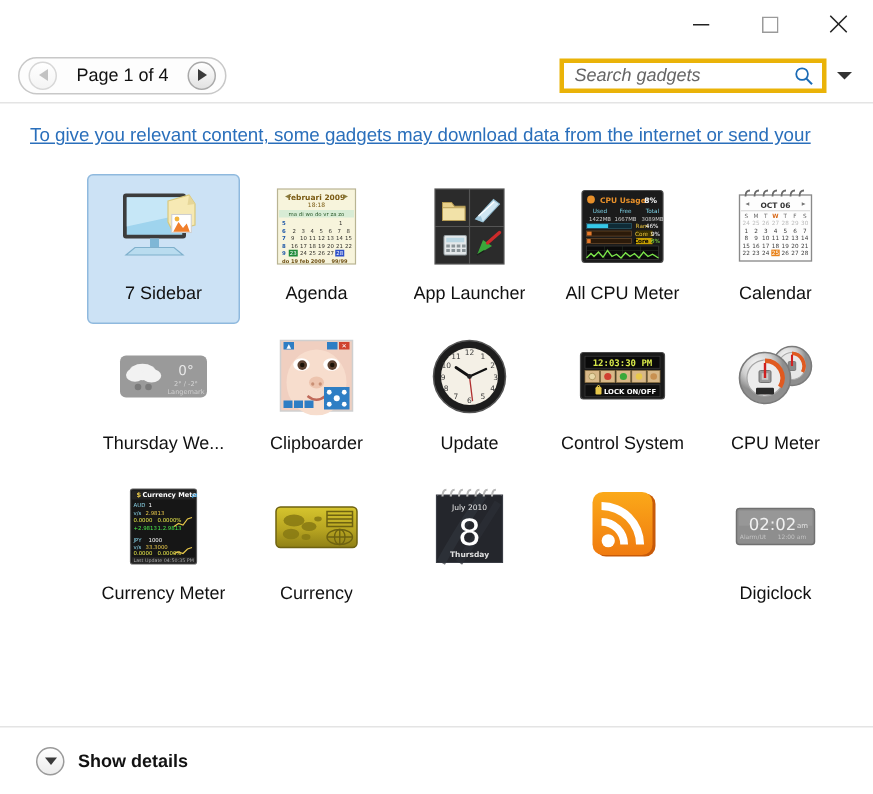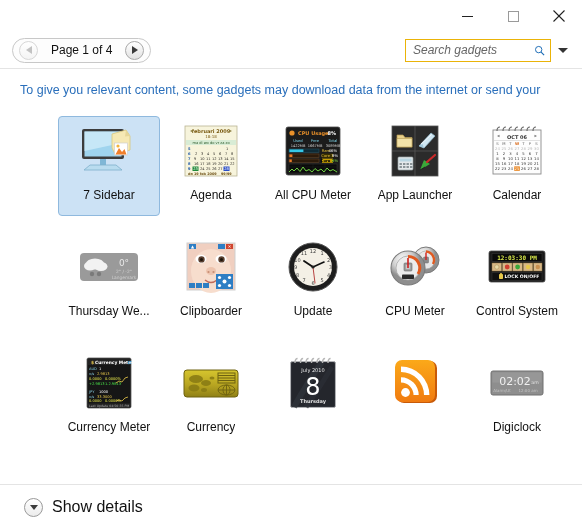--- a/index.html
+++ b/index.html
@@ -81,23 +81,23 @@
     white-space: nowrap;
   }
 
   .spacer { flex: 1 1 auto; }
 
   .searchwrap {
     display: flex;
     align-items: center;
   }
   .searchbox {
-    width: 146px;
+    width: 178px;
     height: 23px;
-    border: 1px solid #eab308;
+    border: 3px solid #eab308;
     background: #ffffff;
     display: flex;
     align-items: center;
     padding: 0 5px 0 7px;
     box-sizing: border-box;
   }
   .searchbox input {
     border: none;
     outline: none;
     flex: 1 1 auto;
@@ -124,28 +124,29 @@
     background: #e4e4e4;
     margin: 0;
   }
 
   
   .infotext {
     color: #2a6fbb;
     font-size: 12.5px;
     line-height: 19px;
     padding: 12px 26px 0 20px;
+    text-decoration: underline;
   }
   .infotext .pl { color:#2a6fbb; }
 
   
   .grid {
     display: grid;
     grid-template-columns: repeat(5, 1fr);
-    row-gap: 16px;
+    row-gap: 0px;
     padding: 16px 14px 0 14px;
     box-sizing: border-box;
     margin-left: 44px;
   }
   .cell {
     height: 100px;
     display: flex;
     flex-direction: column;
     align-items: center;
     justify-content: flex-start;
@@ -203,22 +204,23 @@
   }
   .chev .d {
     width: 0; height: 0;
     border-left: 4.5px solid transparent;
     border-right: 4.5px solid transparent;
     border-top: 5px solid #3a3a3a;
     margin-top: 1px;
   }
   .footer .txt {
     margin-left: 9px;
-    font-size: 16px;
+    font-size: 12px;
     color: #111;
+    font-weight: bold;
   }
 </style>
 </head>
 <body>
 
 <div class="titlebar">
   <div class="winbtn">
     <svg width="11" height="11" viewBox="0 0 11 11">
       <line x1="0" y1="5.5" x2="11" y2="5.5" stroke="#222" stroke-width="1"></line>
     </svg>
@@ -342,20 +344,55 @@
           <text x="41" y="50">99/99</text>
         </g>
       </svg>
     </div>
     <div class="label">Agenda</div>
   </div>
 
   <div class="cell">
     <div class="thumb">
       <svg width="62" height="52" viewBox="0 0 62 52">
+        <rect x="8" y="1" width="46" height="50" fill="#2b2b2b" stroke="#555" stroke-width="0.8"></rect>
+        <line x1="31" y1="1" x2="31" y2="51" stroke="#555" stroke-width="0.8"></line>
+        <line x1="8" y1="26" x2="54" y2="26" stroke="#555" stroke-width="0.8"></line>
+
+        <path d="M13 10 L19 10 L21 12.5 L28 12.5 L28 22 L13 22 Z" fill="#e8d08a" stroke="#b49a52" stroke-width="0.7"></path>
+        <rect x="13" y="13.5" width="15" height="8.5" fill="#f2e2a8" stroke="#b49a52" stroke-width="0.6"></rect>
+
+        <path d="M35 21 L47 8 L51 11 L40 23 Z" fill="#cfe6f2" stroke="#8fb8cc" stroke-width="0.7"></path>
+        <path d="M35 21 L40 23 L38.5 19 Z" fill="#9fc6da"></path>
+        <path d="M37 19 L47.5 9.5" stroke="#ffffff" stroke-width="0.8"></path>
+
+        <rect x="14" y="32" width="15" height="13" rx="1" fill="#e4e8ea" stroke="#9aa4a8" stroke-width="0.7"></rect>
+        <rect x="15.5" y="33.5" width="12" height="3" fill="#b9d6e2"></rect>
+        <g fill="#8a9498">
+          <rect x="15.5" y="38" width="2.4" height="2"></rect>
+            <rect x="19" y="38" width="2.4" height="2"></rect>
+          <rect x="22.5" y="38" width="2.4" height="2"></rect>
+            <rect x="26" y="38" width="2.4" height="2"></rect>
+          <rect x="15.5" y="41" width="2.4" height="2"></rect>
+            <rect x="19" y="41" width="2.4" height="2"></rect>
+          <rect x="22.5" y="41" width="2.4" height="2"></rect>
+            <rect x="26" y="41" width="2.4" height="2"></rect>
+        </g>
+
+        <path d="M36 45 L40 35 L46 39 Z" fill="#3aa83a"></path>
+        <path d="M43 37 L51 30" stroke="#cc2b2b" stroke-width="2.2" stroke-linecap="round"></path>
+        <path d="M36 45 L41 42" stroke="#1b1b1b" stroke-width="0.8"></path>
+      </svg>
+    </div>
+    <div class="label">App Launcher</div>
+  </div>
+
+  <div class="cell">
+    <div class="thumb">
+      <svg width="62" height="52" viewBox="0 0 62 52">
         <rect x="4" y="2" width="54" height="48" rx="2" fill="#1b1b1b" stroke="#4a4a4a" stroke-width="0.8"></rect>
         <circle cx="10" cy="8" r="2.6" fill="#e8902a"></circle>
         <text x="16" y="10" font-family="DejaVu Sans, sans-serif" font-size="5" fill="#e8902a" font-weight="bold">CPU Usage</text>
         <text x="54" y="10" font-family="DejaVu Sans, sans-serif" font-size="5" fill="#ffffff" text-anchor="end" font-weight="bold">8%</text>
         <g font-family="DejaVu Sans, sans-serif" font-size="3.8" fill="#7fd4e8" text-anchor="middle">
           <text x="16" y="17">Used</text>
             <text x="33" y="17">Free</text>
             <text x="51" y="17">Total</text>
         </g>
         <g font-family="DejaVu Sans, sans-serif" font-size="3.6" fill="#cfcfcf" text-anchor="middle">
@@ -382,55 +419,20 @@
           <line x1="7" y1="42" x2="55" y2="42"></line>
             <line x1="7" y1="45" x2="55" y2="45"></line>
           <line x1="19" y1="39" x2="19" y2="48"></line>
             <line x1="31" y1="39" x2="31" y2="48"></line>
             <line x1="43" y1="39" x2="43" y2="48"></line>
         </g>
         <polyline points="7,47 10,44 12,46 15,43 18,46.5 21,42 24,46 27,44.5 30,47 33,43.5 36,46 39,44 42,47 45,43 48,46 51,44.5 55,47" fill="none" stroke="#7ce84a" stroke-width="0.9"></polyline>
       </svg>
     </div>
     <div class="label">All CPU Meter</div>
-  </div>
-
-  <div class="cell">
-    <div class="thumb">
-      <svg width="62" height="52" viewBox="0 0 62 52">
-        <rect x="8" y="1" width="46" height="50" fill="#2b2b2b" stroke="#555" stroke-width="0.8"></rect>
-        <line x1="31" y1="1" x2="31" y2="51" stroke="#555" stroke-width="0.8"></line>
-        <line x1="8" y1="26" x2="54" y2="26" stroke="#555" stroke-width="0.8"></line>
-
-        <path d="M13 10 L19 10 L21 12.5 L28 12.5 L28 22 L13 22 Z" fill="#e8d08a" stroke="#b49a52" stroke-width="0.7"></path>
-        <rect x="13" y="13.5" width="15" height="8.5" fill="#f2e2a8" stroke="#b49a52" stroke-width="0.6"></rect>
-
-        <path d="M35 21 L47 8 L51 11 L40 23 Z" fill="#cfe6f2" stroke="#8fb8cc" stroke-width="0.7"></path>
-        <path d="M35 21 L40 23 L38.5 19 Z" fill="#9fc6da"></path>
-        <path d="M37 19 L47.5 9.5" stroke="#ffffff" stroke-width="0.8"></path>
-
-        <rect x="14" y="32" width="15" height="13" rx="1" fill="#e4e8ea" stroke="#9aa4a8" stroke-width="0.7"></rect>
-        <rect x="15.5" y="33.5" width="12" height="3" fill="#b9d6e2"></rect>
-        <g fill="#8a9498">
-          <rect x="15.5" y="38" width="2.4" height="2"></rect>
-            <rect x="19" y="38" width="2.4" height="2"></rect>
-          <rect x="22.5" y="38" width="2.4" height="2"></rect>
-            <rect x="26" y="38" width="2.4" height="2"></rect>
-          <rect x="15.5" y="41" width="2.4" height="2"></rect>
-            <rect x="19" y="41" width="2.4" height="2"></rect>
-          <rect x="22.5" y="41" width="2.4" height="2"></rect>
-            <rect x="26" y="41" width="2.4" height="2"></rect>
-        </g>
-
-        <path d="M36 45 L40 35 L46 39 Z" fill="#3aa83a"></path>
-        <path d="M43 37 L51 30" stroke="#cc2b2b" stroke-width="2.2" stroke-linecap="round"></path>
-        <path d="M36 45 L41 42" stroke="#1b1b1b" stroke-width="0.8"></path>
-      </svg>
-    </div>
-    <div class="label">App Launcher</div>
   </div>
 
   <div class="cell">
     <div class="thumb">
       <svg width="62" height="52" viewBox="0 0 62 52">
         <rect x="7" y="5" width="48" height="44" fill="#fdfdfd" stroke="#8a8a8a" stroke-width="0.9"></rect>
         <g stroke="#6a6a6a" stroke-width="1.2" fill="none">
           <path d="M11 6 q0 -4 3 -4"></path>
             <path d="M17 6 q0 -4 3 -4"></path>
             <path d="M23 6 q0 -4 3 -4"></path>
@@ -579,20 +581,47 @@
         <line x1="31" y1="26" x2="33" y2="42" stroke="#b03030" stroke-width="0.9" stroke-linecap="round"></line>
         <circle cx="31" cy="26" r="1.6" fill="#222"></circle>
       </svg>
     </div>
     <div class="label">Update</div>
   </div>
 
   <div class="cell">
     <div class="thumb">
       <svg width="62" height="52" viewBox="0 0 62 52">
+        <rect x="3" y="10" width="56" height="31" rx="2" fill="#1a1a1a" stroke="#4a4a4a" stroke-width="0.8"></rect>
+        <rect x="6" y="12.5" width="50" height="8" fill="#0a0a0a" stroke="#3a3a3a" stroke-width="0.5"></rect>
+        <text x="31" y="19" font-family="DejaVu Sans Mono, monospace" font-size="6" fill="#d8e84a" text-anchor="middle" font-weight="bold">12:03:30 PM</text>
+        <g>
+          <rect x="6" y="22" width="9.6" height="8" fill="#d8b888" stroke="#8a7040" stroke-width="0.5"></rect>
+          <circle cx="10.8" cy="26" r="2.2" fill="#e8d8a8" stroke="#a08a50" stroke-width="0.5"></circle>
+          <rect x="16.4" y="22" width="9.6" height="8" fill="#d8b888" stroke="#8a7040" stroke-width="0.5"></rect>
+          <circle cx="21.2" cy="26" r="2.4" fill="#d04030"></circle>
+          <rect x="26.8" y="22" width="9.6" height="8" fill="#d8b888" stroke="#8a7040" stroke-width="0.5"></rect>
+          <circle cx="31.6" cy="26" r="2.4" fill="#3aa83a"></circle>
+          <rect x="37.2" y="22" width="9.6" height="8" fill="#d8b888" stroke="#8a7040" stroke-width="0.5"></rect>
+          <circle cx="42" cy="26" r="2.2" fill="#e8c84a"></circle>
+          <rect x="47.6" y="22" width="8.4" height="8" fill="#d8b888" stroke="#8a7040" stroke-width="0.5"></rect>
+          <circle cx="51.8" cy="26" r="2.2" fill="#c89050"></circle>
+        </g>
+        <rect x="6" y="31.5" width="50" height="8" fill="#0f0f0f" stroke="#3a3a3a" stroke-width="0.5"></rect>
+        <rect x="13" y="33" width="4" height="5" rx="0.8" fill="#e8c84a"></rect>
+        <path d="M14 33 q1 -2 2 0" stroke="#e8c84a" stroke-width="0.8" fill="none"></path>
+        <text x="36" y="37.4" font-family="DejaVu Sans, sans-serif" font-size="4.6" fill="#ffffff" text-anchor="middle" font-weight="bold">LOCK ON/OFF</text>
+      </svg>
+    </div>
+    <div class="label">Control System</div>
+  </div>
+
+  <div class="cell">
+    <div class="thumb">
+      <svg width="62" height="52" viewBox="0 0 62 52">
         <defs>
           <radialGradient id="bez" cx="35%" cy="25%">
             <stop offset="0%" stop-color="#fafafa"></stop>
               <stop offset="60%" stop-color="#d0d0d0"></stop>
               <stop offset="100%" stop-color="#8e8e8e"></stop>
           </radialGradient>
         </defs>
         <circle cx="42" cy="19" r="13" fill="url(#bez)" stroke="#7a7a7a" stroke-width="1"></circle>
         <circle cx="42" cy="19" r="9" fill="#e8e8e8" stroke="#aaa" stroke-width="0.7"></circle>
         <path d="M42 10.5 A8.5 8.5 0 0 1 49 23" fill="none" stroke="#e05a20" stroke-width="2.4"></path>
@@ -607,47 +636,20 @@
         <polygon points="24,38 21.5,34 26.5,34" fill="#d02020"></polygon>
         <rect x="18" y="33.5" width="12" height="4.5" rx="0.8" fill="#2a2a2a"></rect>
       </svg>
     </div>
     <div class="label">CPU Meter</div>
   </div>
 
   <div class="cell">
     <div class="thumb">
       <svg width="62" height="52" viewBox="0 0 62 52">
-        <rect x="3" y="10" width="56" height="31" rx="2" fill="#1a1a1a" stroke="#4a4a4a" stroke-width="0.8"></rect>
-        <rect x="6" y="12.5" width="50" height="8" fill="#0a0a0a" stroke="#3a3a3a" stroke-width="0.5"></rect>
-        <text x="31" y="19" font-family="DejaVu Sans Mono, monospace" font-size="6" fill="#d8e84a" text-anchor="middle" font-weight="bold">12:03:30 PM</text>
-        <g>
-          <rect x="6" y="22" width="9.6" height="8" fill="#d8b888" stroke="#8a7040" stroke-width="0.5"></rect>
-          <circle cx="10.8" cy="26" r="2.2" fill="#e8d8a8" stroke="#a08a50" stroke-width="0.5"></circle>
-          <rect x="16.4" y="22" width="9.6" height="8" fill="#d8b888" stroke="#8a7040" stroke-width="0.5"></rect>
-          <circle cx="21.2" cy="26" r="2.4" fill="#d04030"></circle>
-          <rect x="26.8" y="22" width="9.6" height="8" fill="#d8b888" stroke="#8a7040" stroke-width="0.5"></rect>
-          <circle cx="31.6" cy="26" r="2.4" fill="#3aa83a"></circle>
-          <rect x="37.2" y="22" width="9.6" height="8" fill="#d8b888" stroke="#8a7040" stroke-width="0.5"></rect>
-          <circle cx="42" cy="26" r="2.2" fill="#e8c84a"></circle>
-          <rect x="47.6" y="22" width="8.4" height="8" fill="#d8b888" stroke="#8a7040" stroke-width="0.5"></rect>
-          <circle cx="51.8" cy="26" r="2.2" fill="#c89050"></circle>
-        </g>
-        <rect x="6" y="31.5" width="50" height="8" fill="#0f0f0f" stroke="#3a3a3a" stroke-width="0.5"></rect>
-        <rect x="13" y="33" width="4" height="5" rx="0.8" fill="#e8c84a"></rect>
-        <path d="M14 33 q1 -2 2 0" stroke="#e8c84a" stroke-width="0.8" fill="none"></path>
-        <text x="36" y="37.4" font-family="DejaVu Sans, sans-serif" font-size="4.6" fill="#ffffff" text-anchor="middle" font-weight="bold">LOCK ON/OFF</text>
-      </svg>
-    </div>
-    <div class="label">Control System</div>
-  </div>
-
-  <div class="cell">
-    <div class="thumb">
-      <svg width="62" height="52" viewBox="0 0 62 52">
         <rect x="9" y="1" width="44" height="50" rx="1.5" fill="#161616" stroke="#5a5a5a" stroke-width="0.8"></rect>
         <rect x="10" y="2" width="42" height="6" fill="#232323"></rect>
         <text x="13" y="6.6" font-family="DejaVu Sans, sans-serif" font-size="4.4" fill="#e8c84a" font-weight="bold">$</text>
         <text x="17" y="6.6" font-family="DejaVu Sans, sans-serif" font-size="4.4" fill="#ffffff" font-weight="bold">Currency Meter</text>
         <text x="49.5" y="6.8" font-family="DejaVu Sans, sans-serif" font-size="5" fill="#3aa8e8">⇄</text>
         <g font-family="DejaVu Sans, sans-serif" font-size="3.6">
           <text x="11" y="13" fill="#8ad4e8">AUD</text>
             <text x="21" y="13" fill="#ffffff">1</text>
           <text x="11" y="18" fill="#8ad4e8">v/s</text>
             <text x="19" y="18" fill="#e8c84a">2.9813</text>

